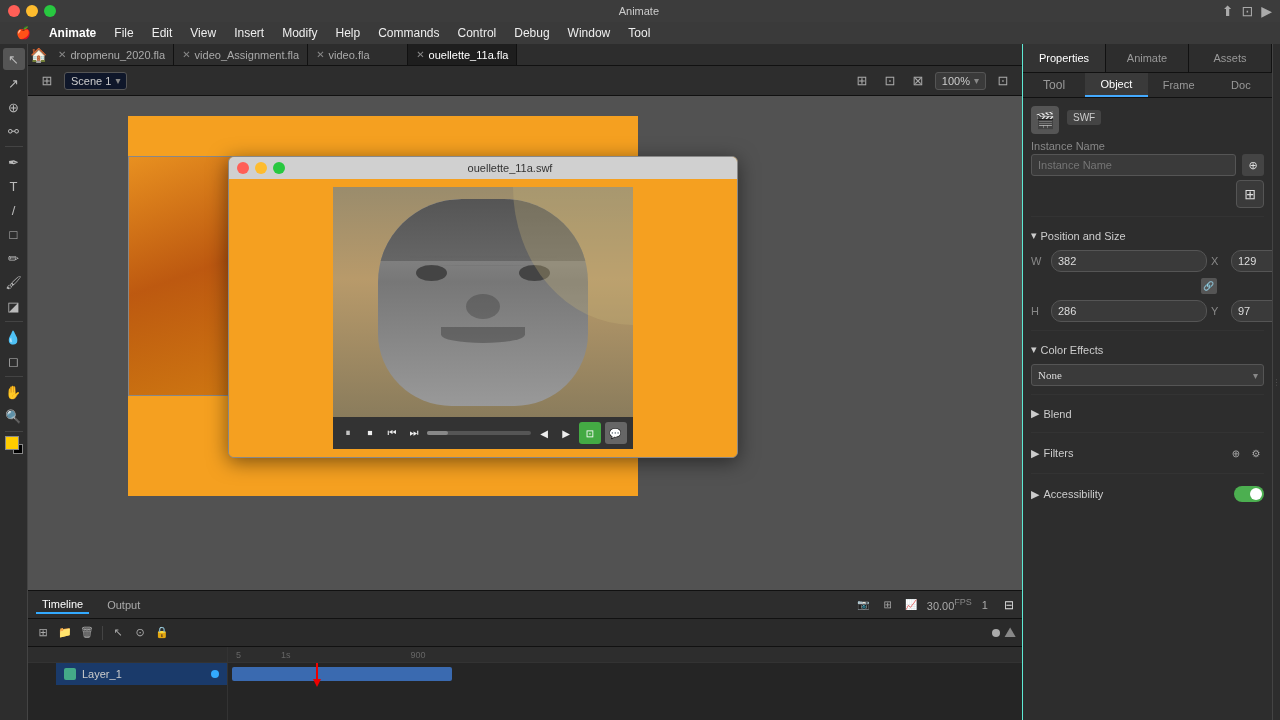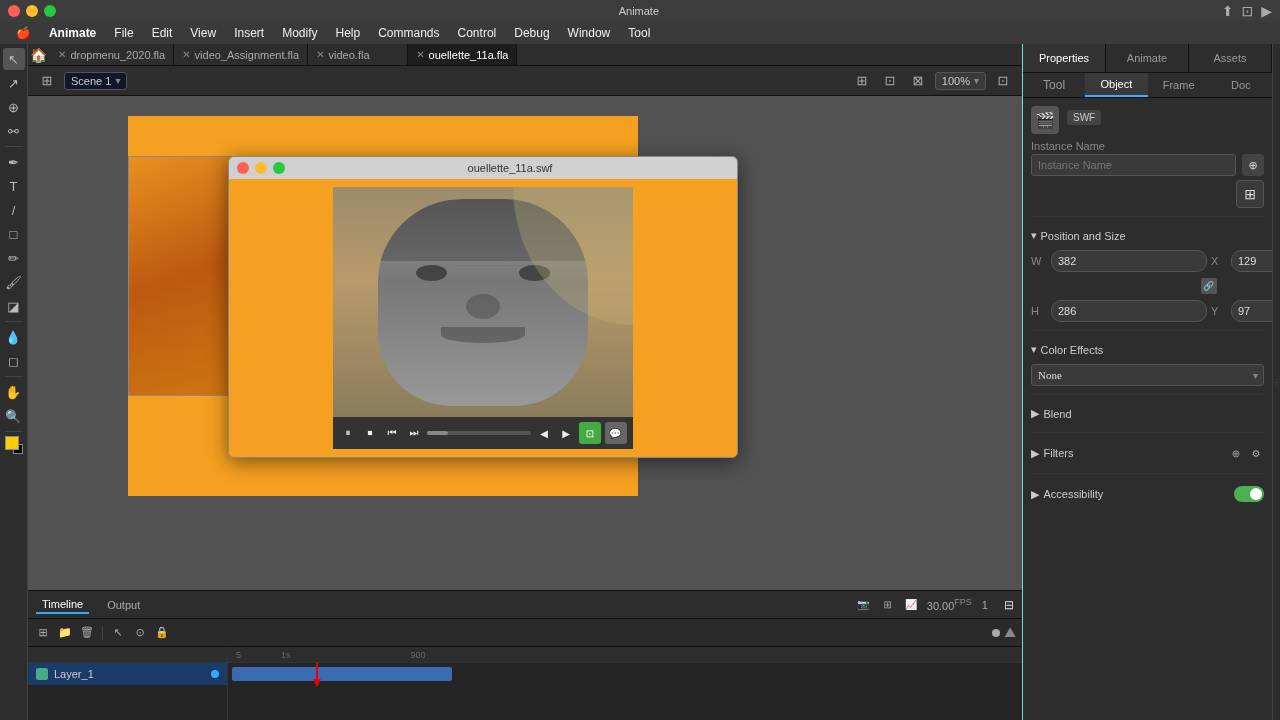--- a/index.html
+++ b/index.html
@@ -129,21 +129,21 @@
     .timeline-toolbar { height: 28px; background: #2a2a2a; display: flex; align-items: center; padding: 0 6px; gap: 4px; border-bottom: 1px solid #111; }
     .tl-tool-btn { width: 18px; height: 18px; display: flex; align-items: center; justify-content: center; color: #aaa; font-size: 11px; cursor: pointer; }
     .tl-tool-divider { width: 1px; height: 14px; background: #444; margin: 0 2px; }
     .tl-spacer { flex: 1; }
     .tl-playhead-area { display: flex; align-items: center; gap: 4px; }
     .tl-playhead-indicator { width: 8px; height: 8px; background: #aaa; border-radius: 50%; }
     .tl-mountain { color: #888; font-size: 14px; }
 
     .timeline-content { flex: 1; display: flex; overflow: hidden; }
     .timeline-layers { width: 200px; background: #252525; border-right: 1px solid #333; }
-    .timeline-layer { height: 22px; display: flex; align-items: center; padding: 0 8px; gap: 6px; }
+    .timeline-layer { height: 22px; display: flex; align-items: center; padding: 0 8px; gap: 6px; margin-left: 28px; }
     .timeline-layer.active { background: #1a3a6a; }
     .layer-icon { width: 12px; height: 12px; background: #666; border-radius: 2px; }
     .layer-icon.active { background: #4a8; }
     .layer-name { font-size: 11px; color: #ccc; }
     .layer-dot { width: 8px; height: 8px; background: #3af; border-radius: 50%; margin-left: auto; }
 
     .timeline-frames { flex: 1; background: #252525; position: relative; overflow: hidden; }
     .timeline-ruler { height: 16px; background: #2d2d2d; display: flex; align-items: center; padding-left: 8px; font-size: 9px; color: #666; gap: 40px; border-bottom: 1px solid #333; }
     .timeline-track { height: 22px; display: flex; align-items: center; position: relative; }
     .timeline-frame-block { height: 14px; background: #3a6ab0; border-radius: 2px; position: absolute; }

